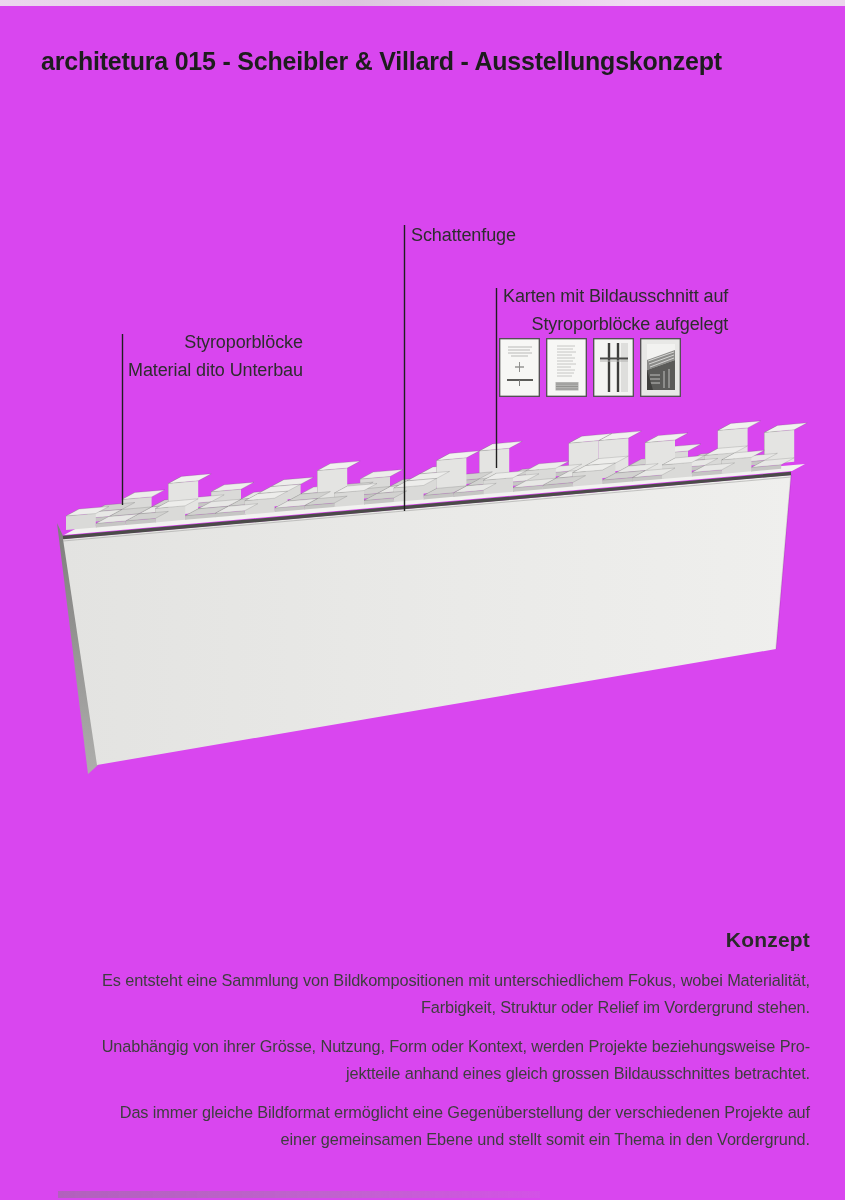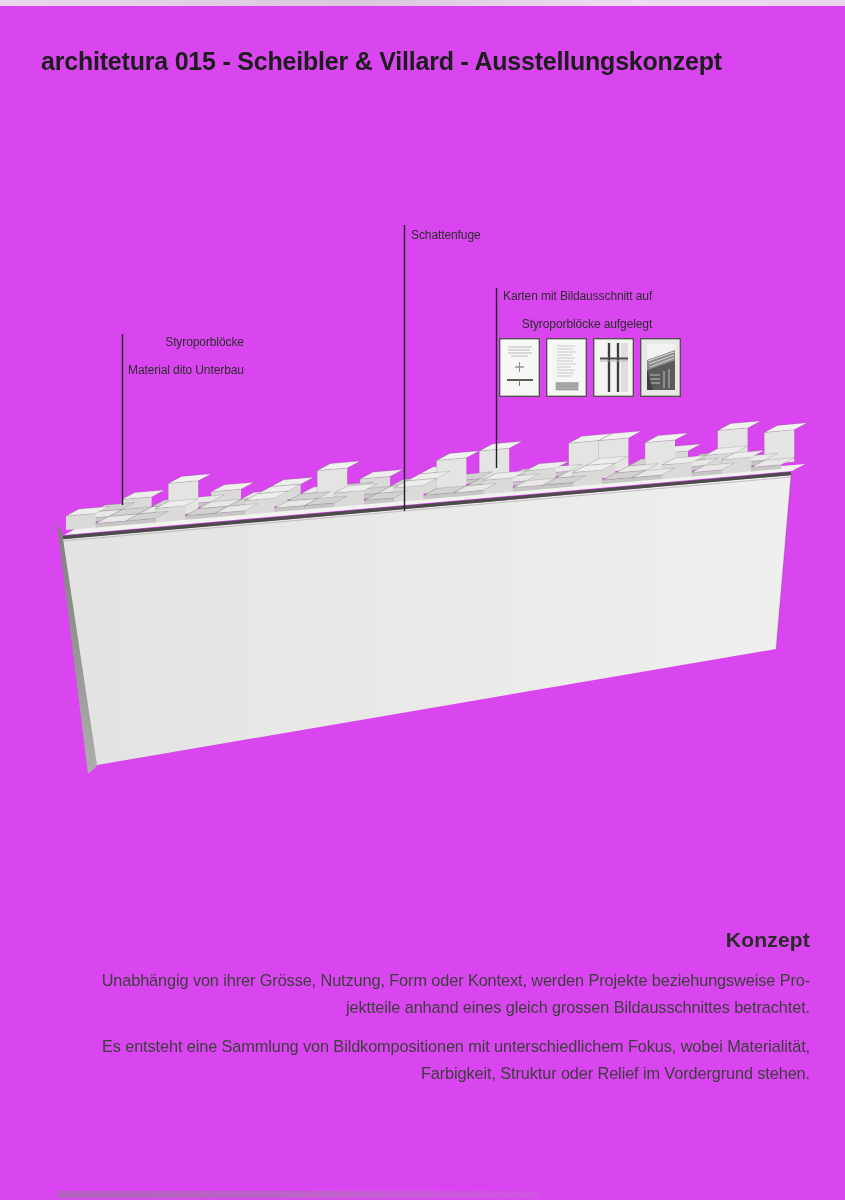--- a/index.html
+++ b/index.html
@@ -20,21 +20,21 @@
     filter:blur(.6px);
   }
   .title{
     position:absolute;left:41px;top:45px;margin:0;
     font-size:26px;line-height:33px;font-weight:700;color:#1d1d1d;
     letter-spacing:-.2px;white-space:nowrap;
     transform:scaleX(.96);transform-origin:left center;
   }
   .illustration{position:absolute;left:0;top:0;pointer-events:none;}
   .lbl{
-    position:absolute;font-size:12px;line-height:28px;color:#2d2d2d;
+    position:absolute;font-size:18px;line-height:28px;color:#2d2d2d;
     white-space:pre;letter-spacing:-.1px;
   }
   .lbl-styropor{left:128px;top:328px;}
   .lbl-schattenfuge{left:411px;top:221px;}
   .lbl-karten{left:503px;top:282px;}
   .cards{position:absolute;left:499px;top:338px;display:flex;gap:6px;}
   .card{display:block;}
   .textblock{position:absolute;left:40px;top:929px;width:770px;color:#3e3e3e;}
   .textblock h2{
     margin:0 0 17px;font-size:21px;line-height:21px;font-weight:700;
@@ -361,20 +361,22 @@
       <g stroke="#c9c9c7" stroke-width="0.9">
         <path d="M10,37 H20 M10,41 H20 M10,45 H20"></path>
         <path d="M24,33 V50 M29,31 V50"></path>
       </g>
       <polygon points="7,32 7,52 13,52" fill="#3f3f3d"></polygon>
     </svg>
   </div>
 
   <div class="textblock">
     <h2>Konzept</h2>
+    <p>Es entsteht eine Sammlung von Bildkompositionen mit unterschiedlichem Fokus, wobei Materialität,
+Farbigkeit, Struktur oder Relief im Vordergrund stehen.</p>
     <p>Unabhängig von ihrer Grösse, Nutzung, Form oder Kontext, werden Projekte beziehungsweise Pro-
 jektteile anhand eines gleich grossen Bildausschnittes betrachtet.</p>
-    <p>Es entsteht eine Sammlung von Bildkompositionen mit unterschiedlichem Fokus, wobei Materialität,
-Farbigkeit, Struktur oder Relief im Vordergrund stehen.</p>
+    <p>Das immer gleiche Bildformat ermöglicht eine Gegenüberstellung der verschiedenen Projekte auf
+einer gemeinsamen Ebene und stellt somit ein Thema in den Vordergrund.</p>
   </div>
 
   <div class="scan-edge-bottom"></div>
 </div>
 
 </body></html>

